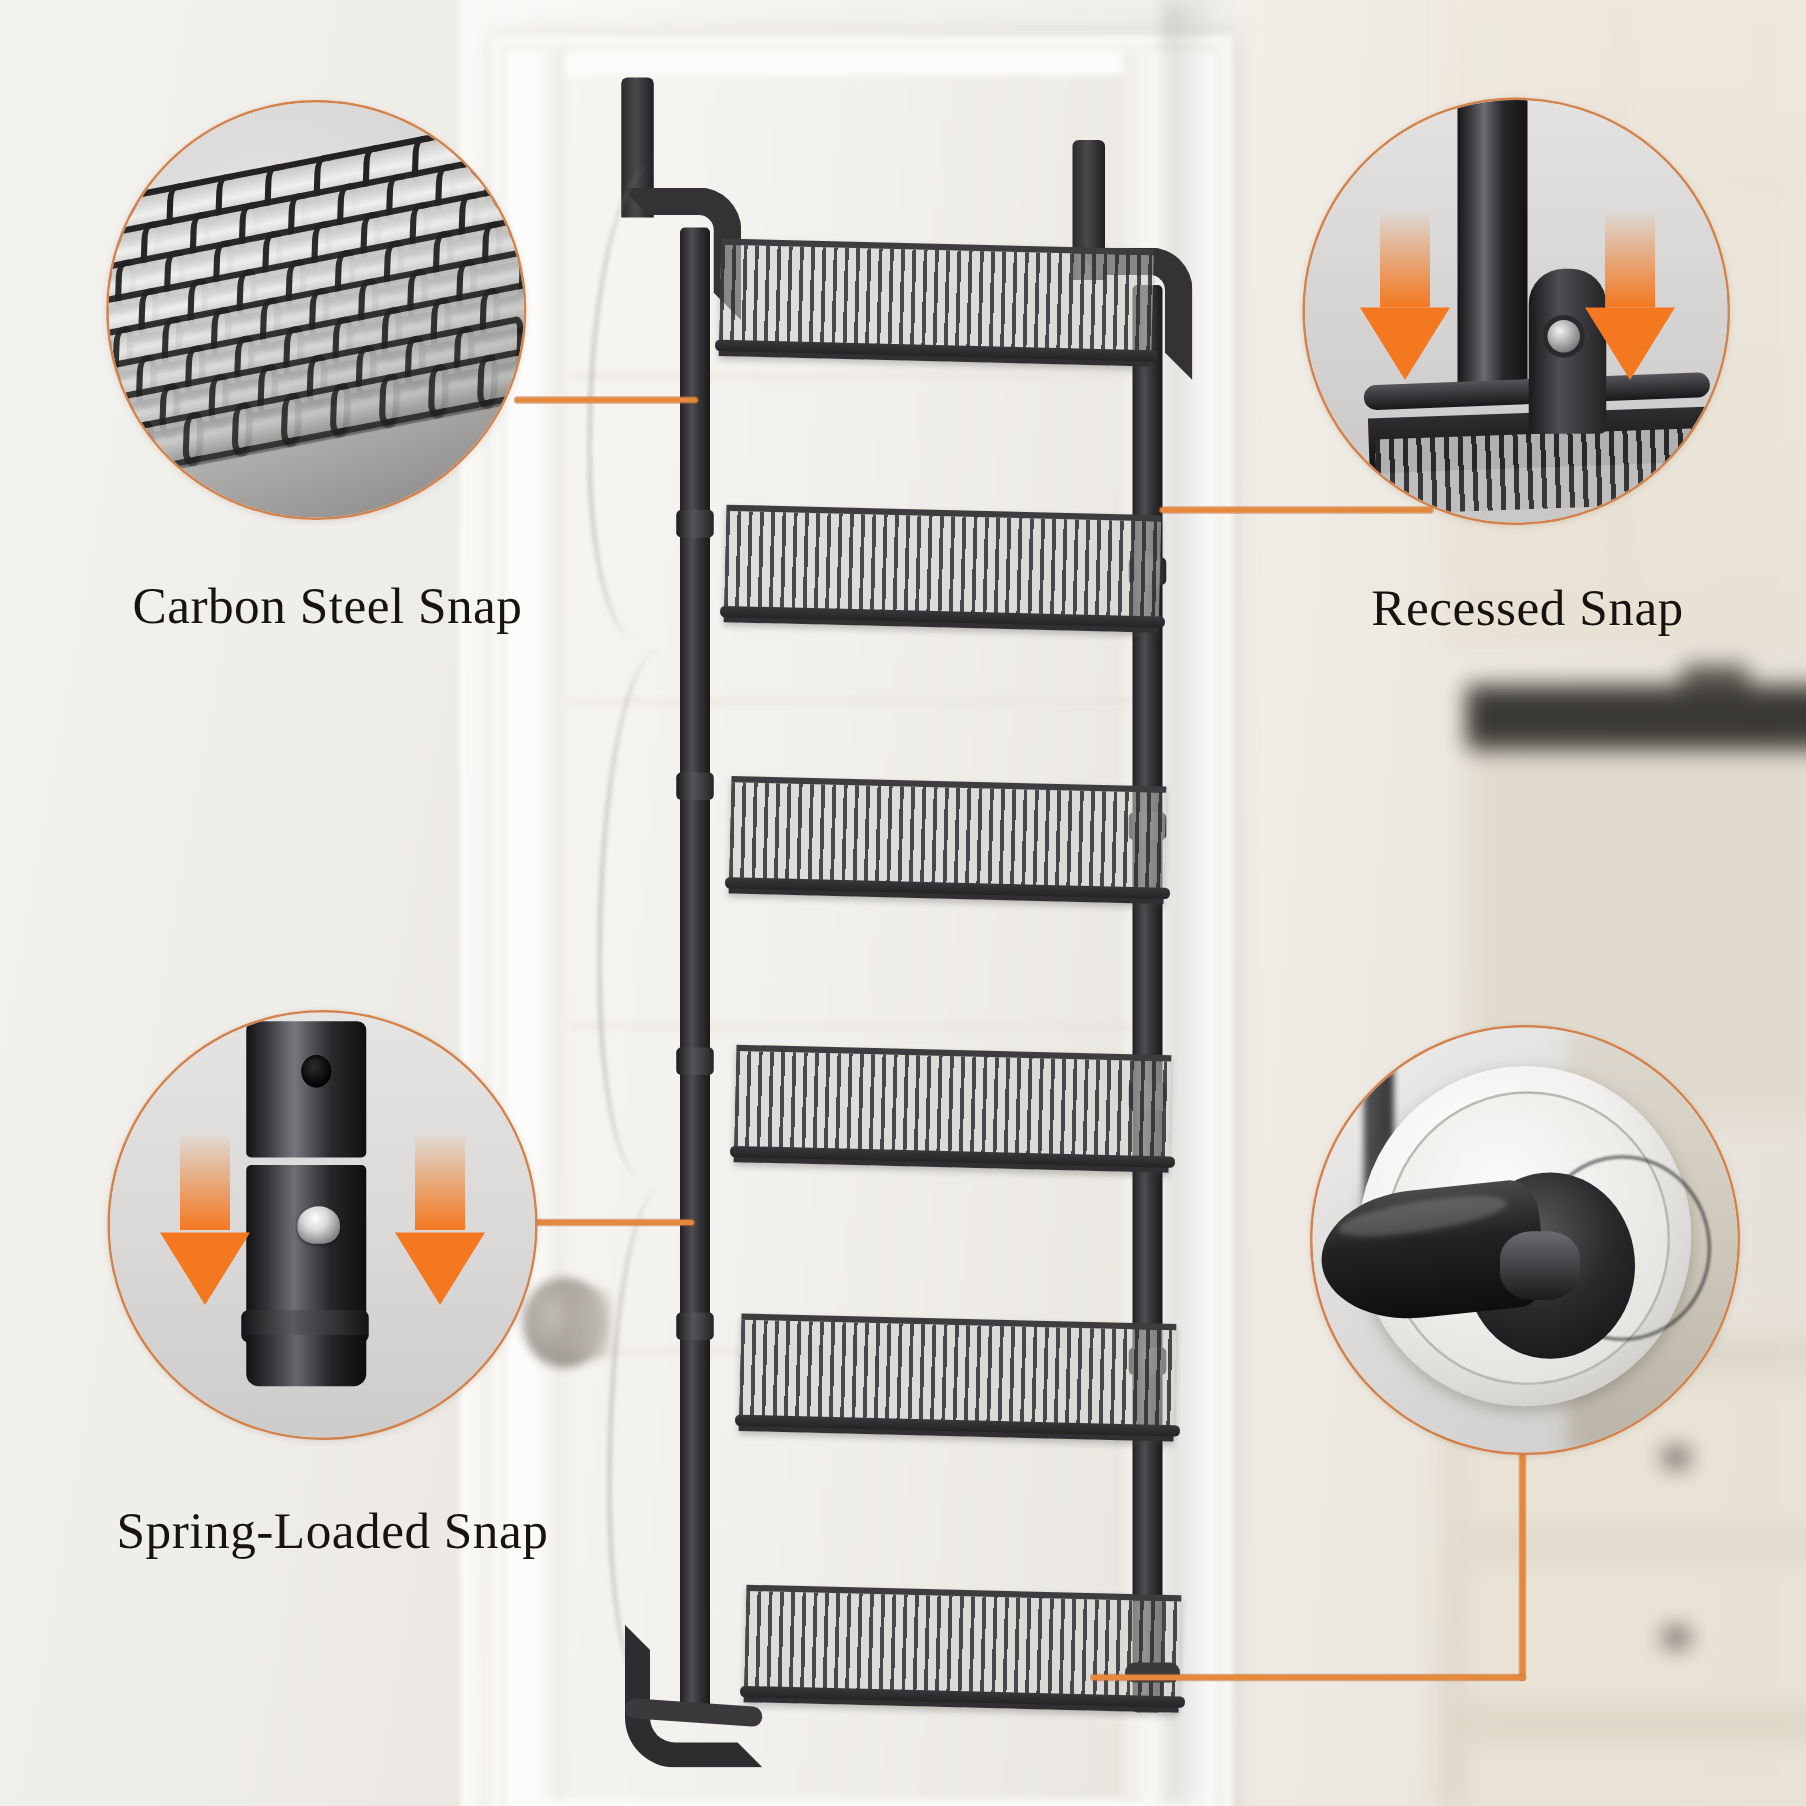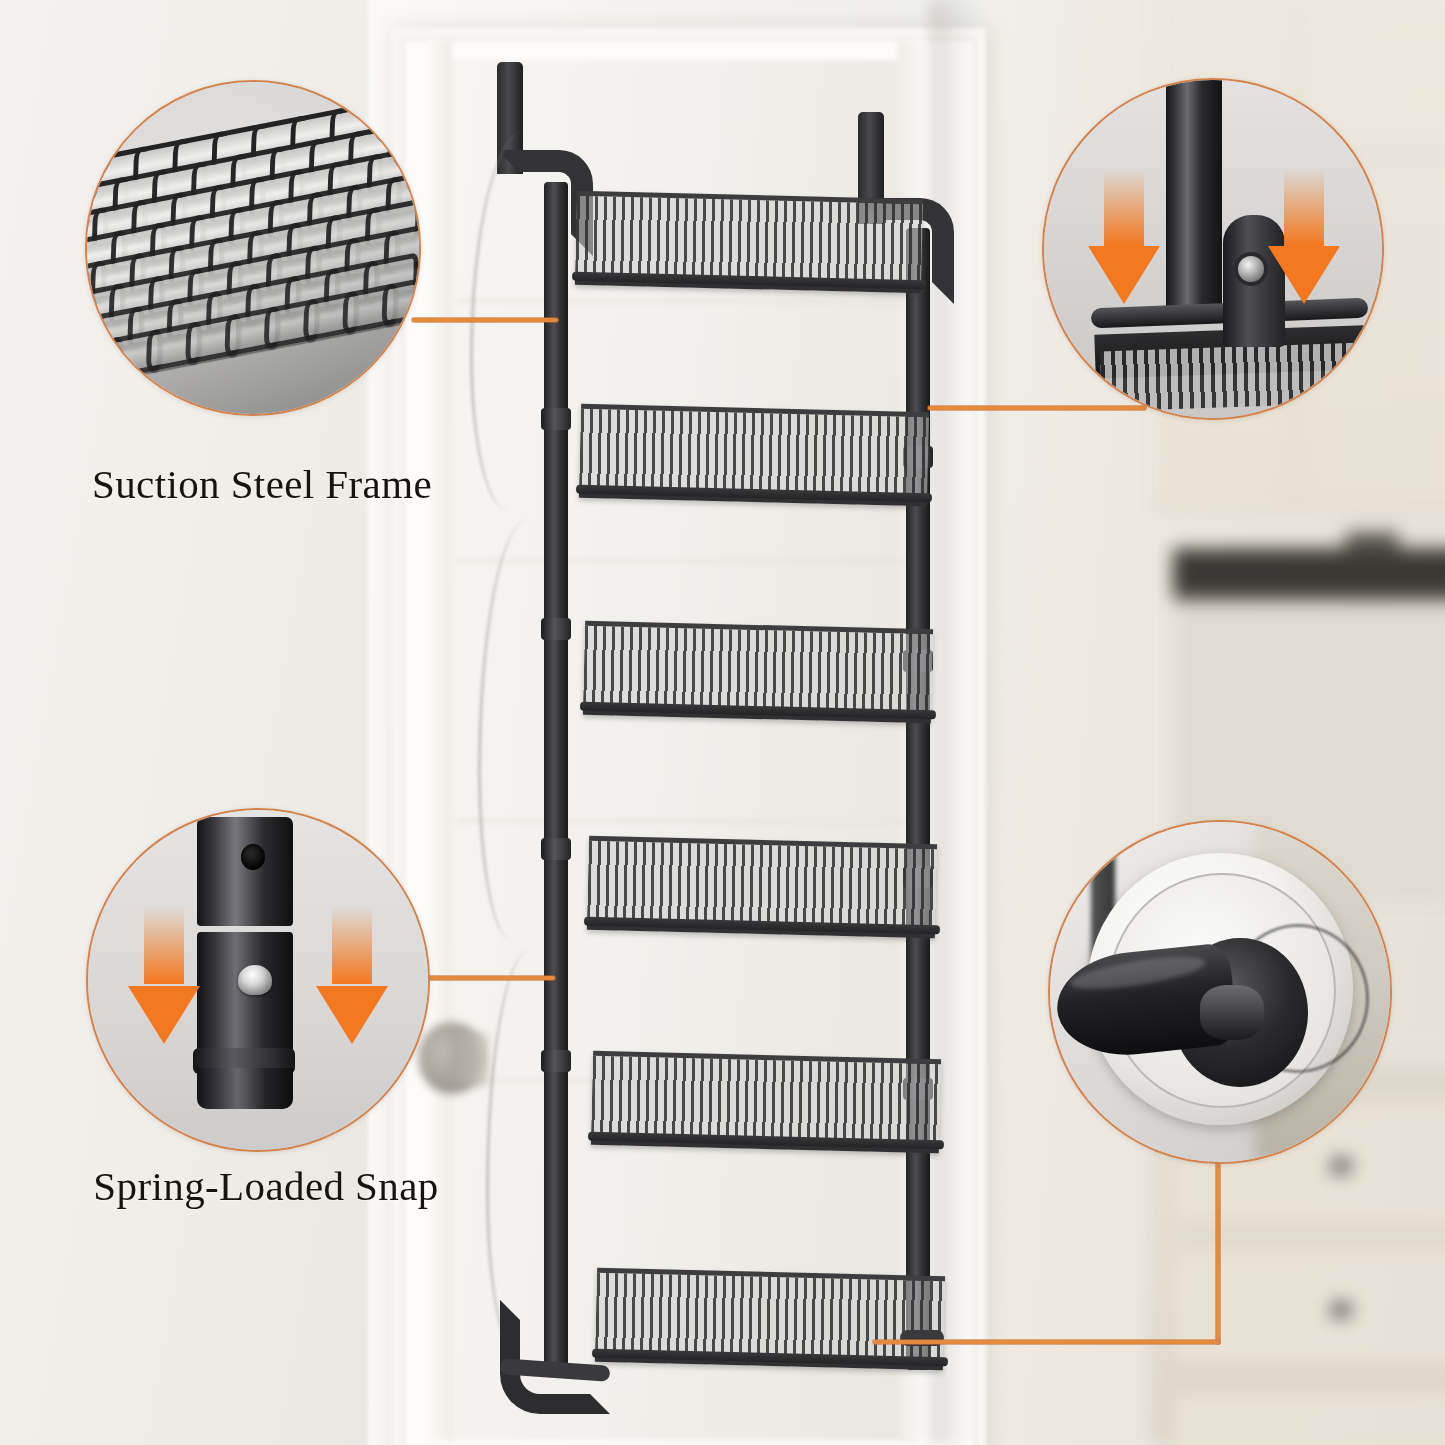--- a/index.html
+++ b/index.html
@@ -577,21 +577,21 @@
           <div class="hexcell" style="left: 140px; top: 182px; opacity: 0.86;"></div>
           <div class="hexcell" style="left: 180px; top: 182px; opacity: 0.86;"></div>
           <div class="hexcell" style="left: 220px; top: 182px; opacity: 0.86;"></div>
           <div class="hexcell" style="left: 260px; top: 182px; opacity: 0.86;"></div>
           <div class="hexcell" style="left: 300px; top: 182px; opacity: 0.86;"></div>
           <div class="hexcell" style="left: 340px; top: 182px; opacity: 0.86;"></div>
         </div>
       <div class="mesh-shade"></div>
     </div>
   </div>
-  <div class="label" style="left:62px;top:460px;width:400px;">Suction Steel Frame</div>
+  <div class="label" style="left:62px;top:460px;width:400px;">Carbon Steel Snap</div>
 
   <div class="callout" style="left:1042px;top:78px;width:338px;height:338px;">
     <div class="callout-inner">
       <div class="rs-bg"></div>
       <div class="rs-pole"></div>
       <div class="rs-bar2"></div>
       <div class="rs-basket-wires"></div>
       <div class="rs-bar"></div>
       <div class="rs-bracket"></div>
       <div class="rs-screw"></div>
@@ -599,20 +599,21 @@
       <div class="arrow" style="left:44px;top:88px;width:72px;height:136px;">
         <div class="arrow-shaft"></div>
         <div class="arrow-head" style="top:78px;"></div>
       </div>
       <div class="arrow" style="left:224px;top:88px;width:72px;height:136px;">
         <div class="arrow-shaft"></div>
         <div class="arrow-head" style="top:78px;"></div>
       </div>
     </div>
   </div>
+  <div class="label" style="left:1022px;top:462px;width:400px;">Recessed Snap</div>
 
   <div class="callout" style="left:86px;top:808px;width:340px;height:340px;">
     <div class="callout-inner">
       <div class="ss-bg"></div>
       <div class="ss-tube-top"></div>
       <div class="ss-hole"></div>
       <div class="ss-tube-bot"></div>
       <div class="ss-collar"></div>
       <div class="ss-tube-foot"></div>
       <div class="ss-button"></div>
@@ -620,21 +621,21 @@
       <div class="arrow" style="left:40px;top:96px;width:72px;height:140px;">
         <div class="arrow-shaft"></div>
         <div class="arrow-head" style="top:80px;"></div>
       </div>
       <div class="arrow" style="left:228px;top:96px;width:72px;height:140px;">
         <div class="arrow-shaft"></div>
         <div class="arrow-head" style="top:80px;"></div>
       </div>
     </div>
   </div>
-  <div class="label" style="left:60px;top:1162px;width:412px;">Spring-Loaded Snap</div>
+  <div class="label" style="left:60px;top:1200px;width:412px;">Spring-Loaded Snap</div>
 
   <div class="callout" style="left:1048px;top:820px;width:340px;height:340px;">
     <div class="callout-inner">
       <div class="sc-bg"></div>
       <div class="sc-blur-bg"></div>
       <div class="sc-rail-blur"></div>
       <div class="sc-plate-outer"></div>
       <div class="sc-plate-ring"></div>
       <div class="sc-dark-ring"></div>
       <div class="sc-hub"></div>

